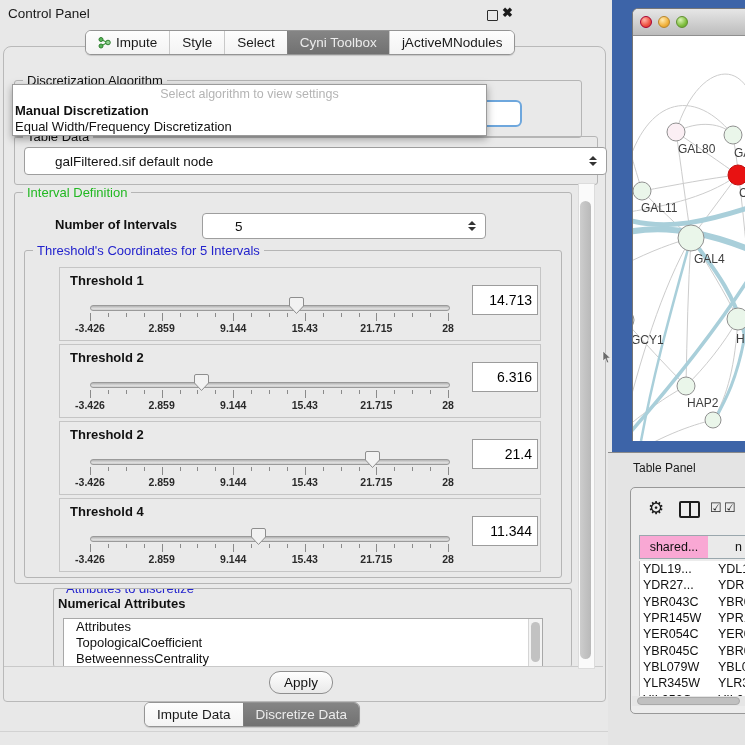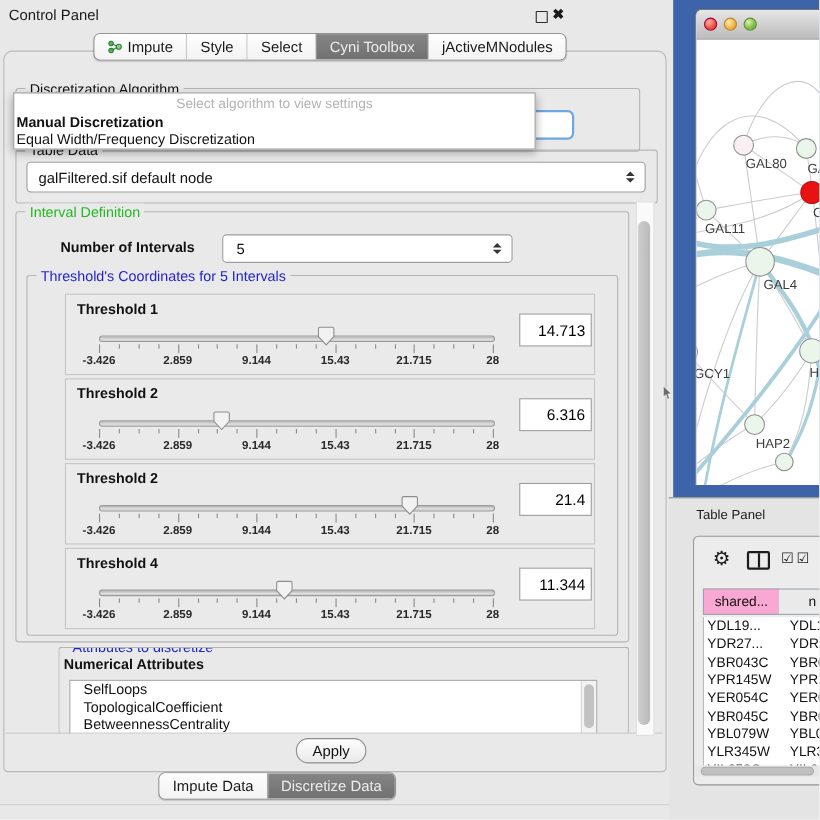--- a/index.html
+++ b/index.html
@@ -26,21 +26,21 @@
   #cp-bottom-line{left:0;top:731px;width:608px;height:1px;background:#d2d2d2;}
 
   
   .gbox{position:absolute;border:1px solid #b5b5b5;border-radius:3px;}
   .gb-title{position:absolute;top:-8px;left:8px;background:#e9e9e9;padding:0 4px;font-size:13px;white-space:nowrap;}
   .t-green{color:#22b822;}
   .t-blue{color:#2323cd;}
 
   
   .combo{position:absolute;background:#fff;border:1px solid #9e9e9e;border-radius:4px;
-         display:flex;align-items:center;font-size:13.5px;}
+         display:flex;align-items:center;font-size:13.5px;padding-left:20px;}
   .combo .val{padding-left:10px;flex:1;white-space:nowrap;overflow:hidden;}
   .spin{display:flex;flex-direction:column;gap:2px;margin-right:9px;}
   .spin .up{width:0;height:0;border-left:4px solid transparent;border-right:4px solid transparent;border-bottom:4px solid #333;}
   .spin .dn{width:0;height:0;border-left:4px solid transparent;border-right:4px solid transparent;border-top:4px solid #333;}
   #disc-combo{left:30px;top:100px;width:488px;height:23px;border:2px solid #6ea7dd;border-radius:6px;background:#fff;}
 
   
   #algo-popup{left:12px;top:84px;width:473px;height:50px;background:#fff;border:1px solid #9b9b9b;
               box-shadow:0 3px 8px rgba(0,0,0,.35);z-index:50;}
   #algo-popup .hint{text-align:center;color:#b4b4b4;font-size:12.5px;padding-top:2px;height:16px;}
@@ -334,21 +334,21 @@
           </div>
           <input class="vfield" value="11.344" style="">
         </div>
       </div>
 
     <div class="gbox" style="left:53px;top:588px;width:517px;height:78px;border-bottom:none;overflow:hidden;">
       <span class="gb-title t-blue">Attributes to discretize</span>
       <span class="abs bold" style="left:4px;top:7px;">Numerical Attributes</span>
       <div id="attr-list">
         <div id="attr-items">
-            <div class="attr-item">SelfLoops</div>
+            <div class="attr-item">Attributes</div>
             <div class="attr-item">TopologicalCoefficient</div>
             <div class="attr-item">BetweennessCentrality</div>
           </div>
         <div id="attr-vsb">
             <div class="th"></div>
           </div>
       </div>
     </div>
 
     <div id="divider" class="abs"></div>

